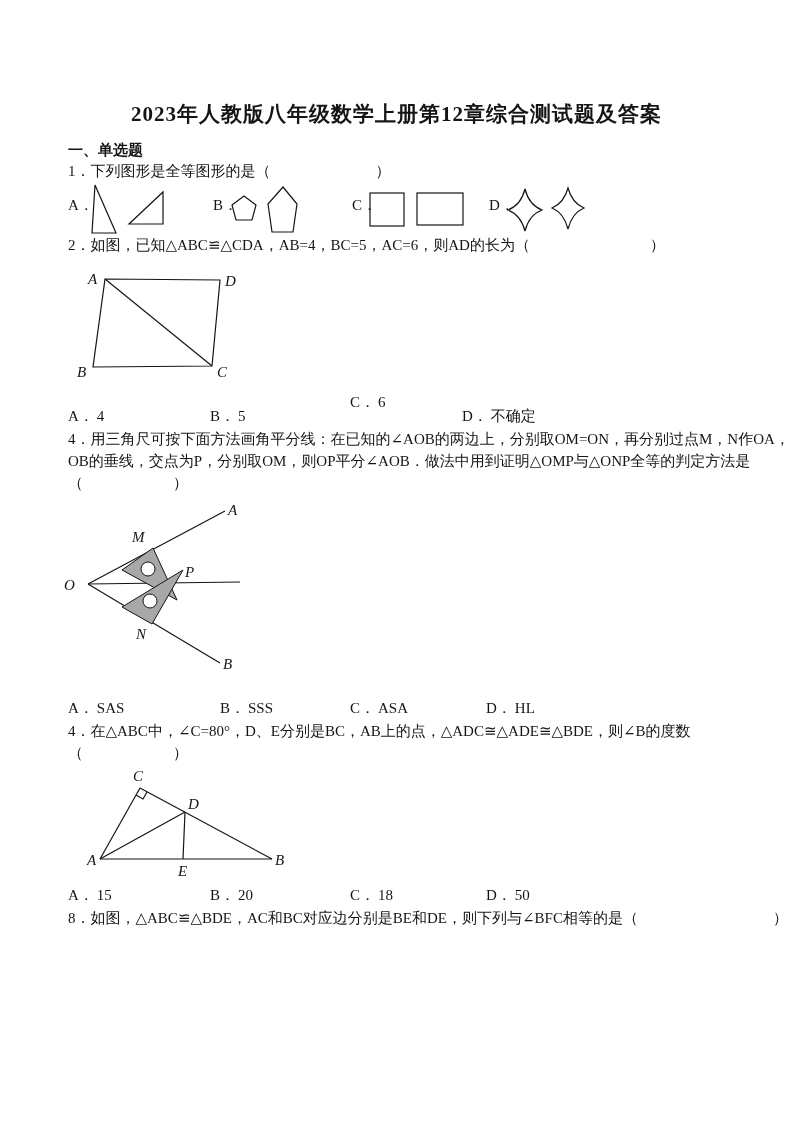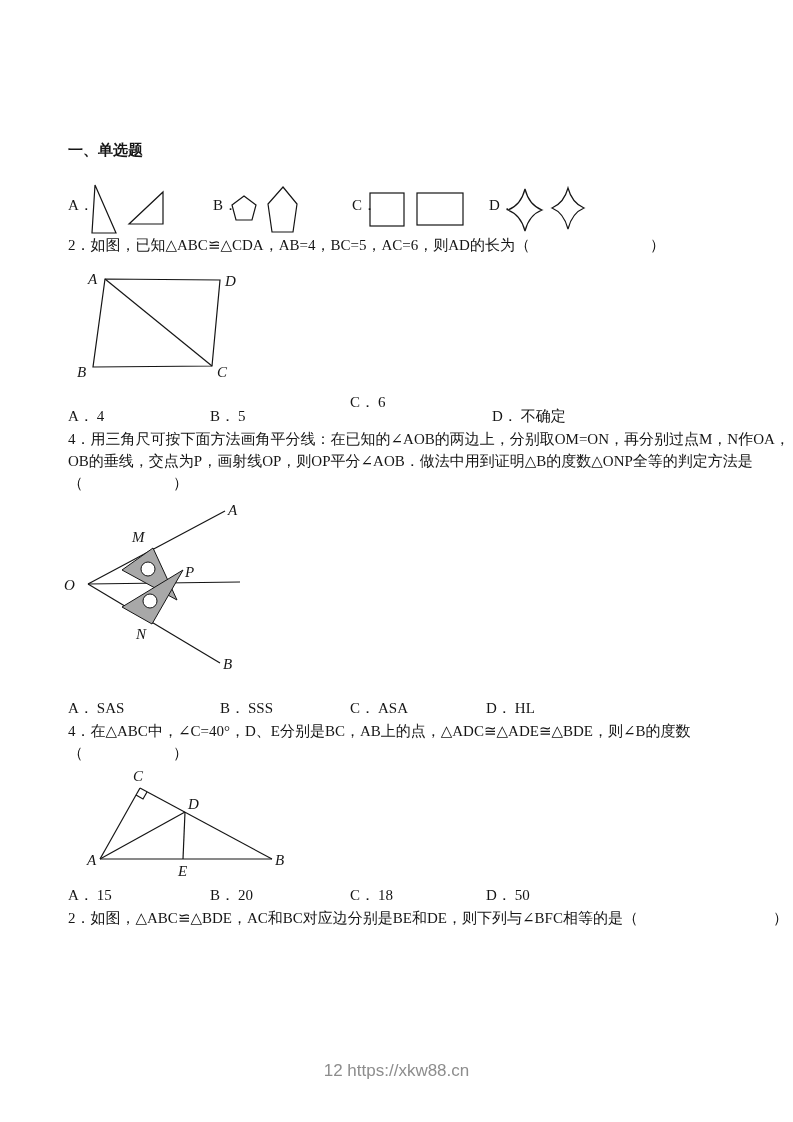--- a/index.html
+++ b/index.html
@@ -26,22 +26,24 @@
   .footer{
     position:absolute;left:0;top:1061px;width:100%;text-align:center;
     font-family:"Liberation Sans","DejaVu Sans",sans-serif;font-size:17px;
   }
 </style>
 </head>
 <body>
 
 <div class="page">
 
+  <div class="title">2023年人教版八年级数学上册第12章综合测试题及答案</div>
   <div class="sec">一、单选题</div>
 
+  <div class="tline" style="left:68px;top:161px">1．下列图形是全等图形的是（　　　　　　　）</div>
   <span class="opt" style="left:68px;top:196px">A．</span>
   <span class="opt" style="left:213px;top:196px">B．</span>
   <span class="opt" style="left:352px;top:196px">C．</span>
   <span class="opt" style="left:489px;top:196px">D．</span>
 
   <svg class="figsvg" style="left:60px;top:180px" width="560" height="62" viewBox="0 0 560 62">
 
     <polygon class="wire" points="35,5 32,53 56,53"></polygon>
     <polygon class="wire" points="69,44 103,44 103,12"></polygon>
 
@@ -62,24 +64,24 @@
     <line class="wire" x1="30" y1="11" x2="137" y2="98"></line>
     <text x="13" y="16">A</text>
     <text x="150" y="18">D</text>
     <text x="2" y="109">B</text>
     <text x="142" y="109">C</text>
   </svg>
 
   <span class="opt" style="left:68px;top:407px"><span>A．</span><span class="ov">4</span></span>
   <span class="opt" style="left:210px;top:407px"><span>B．</span><span class="ov">5</span></span>
   <span class="opt" style="left:350px;top:393px"><span>C．</span><span class="ov">6</span></span>
-  <span class="opt" style="left:492px;top:407px"><span>D．</span><span class="ov">不确定</span></span>
+  <span class="opt" style="left:462px;top:407px"><span>D．</span><span class="ov">不确定</span></span>
 
   <div class="tline" style="left:68px;top:429px">4．用三角尺可按下面方法画角平分线：在已知的∠AOB的两边上，分别取OM=ON，再分别过点M，N作OA，</div>
-  <div class="tline" style="left:68px;top:451px">OB的垂线，交点为P，画射线OP，则OP平分∠AOB．做法中用到证明△B的度数△ONP全等的判定方法是</div>
+  <div class="tline" style="left:68px;top:451px">OB的垂线，交点为P，分别取OM，则OP平分∠AOB．做法中用到证明△OMP与△ONP全等的判定方法是</div>
   <div class="tline" style="left:68px;top:473px">（　　　　　　）</div>
 
   <svg class="figsvg" style="left:60px;top:497px" width="210" height="192" viewBox="0 0 210 192">
     <line class="wire" x1="28" y1="87" x2="165" y2="14"></line>
     <line class="wire" x1="28" y1="87" x2="180" y2="85"></line>
     <line class="wire" x1="28" y1="87" x2="160" y2="166"></line>
     <polygon class="gray" points="62,73 93,51 117,103" fill="#a8a8a8"></polygon>
     <circle class="hole" cx="88" cy="72" r="7" fill="#ffffff"></circle>
     <polygon class="gray" points="62,110 92,127 123,73" fill="#a8a8a8"></polygon>
     <circle class="hole" cx="90" cy="104" r="7" fill="#ffffff"></circle>
@@ -89,21 +91,21 @@
     <text x="72" y="45">M</text>
     <text x="76" y="142">N</text>
     <text x="125" y="80">P</text>
   </svg>
 
   <span class="opt" style="left:68px;top:699px"><span>A．</span><span class="ov it">SAS</span></span>
   <span class="opt" style="left:220px;top:699px"><span>B．</span><span class="ov it">SSS</span></span>
   <span class="opt" style="left:350px;top:699px"><span>C．</span><span class="ov it">ASA</span></span>
   <span class="opt" style="left:486px;top:699px"><span>D．</span><span class="ov it">HL</span></span>
 
-  <div class="tline" style="left:68px;top:721px">4．在△ABC中，∠C=40°，D、E分别是BC，AB上的点，△ADC≅△ADE≅△BDE，则∠B的度数</div>
+  <div class="tline" style="left:68px;top:721px">4．在△ABC中，∠C=80°，D、E分别是BC，AB上的点，△ADC≅△ADE≅△BDE，则∠B的度数</div>
   <div class="tline" style="left:68px;top:743px">（　　　　　　）</div>
 
   <svg class="figsvg" style="left:75px;top:765px" width="230" height="118" viewBox="0 0 230 118">
     <line class="wire" x1="25" y1="94" x2="197" y2="94"></line>
     <line class="wire" x1="25" y1="94" x2="65" y2="23"></line>
     <line class="wire" x1="65" y1="23" x2="197" y2="94"></line>
     <line class="wire" x1="25" y1="94" x2="110" y2="47"></line>
     <line class="wire" x1="110" y1="47" x2="108" y2="94"></line>
     <polyline class="wire" points="61,30 68,34 72,27"></polyline>
     <text x="58" y="16">C</text>
@@ -111,17 +113,16 @@
     <text x="12" y="100">A</text>
     <text x="200" y="100">B</text>
     <text x="103" y="111">E</text>
   </svg>
 
   <span class="opt" style="left:68px;top:886px"><span>A．</span><span class="ov">15</span></span>
   <span class="opt" style="left:210px;top:886px"><span>B．</span><span class="ov">20</span></span>
   <span class="opt" style="left:350px;top:886px"><span>C．</span><span class="ov">18</span></span>
   <span class="opt" style="left:486px;top:886px"><span>D．</span><span class="ov">50</span></span>
 
-  <div class="tline" style="left:68px;top:908px">2．如图，△ABC≌△BDE，AC和BC对应边分别是BE和DE，则下列与∠BFC相等的是（　　　　　　　　　）</div>
+  <div class="tline" style="left:68px;top:908px">8．如图，△ABC≌△BDE，AC和BC对应边分别是BE和DE，则下列与∠BFC相等的是（　　　　　　　　　）</div>
 
-  <div class="footer" style="color:#8d8d8d">12 https://xkw88.cn</div>
 
 </div>
 
 </body></html>

